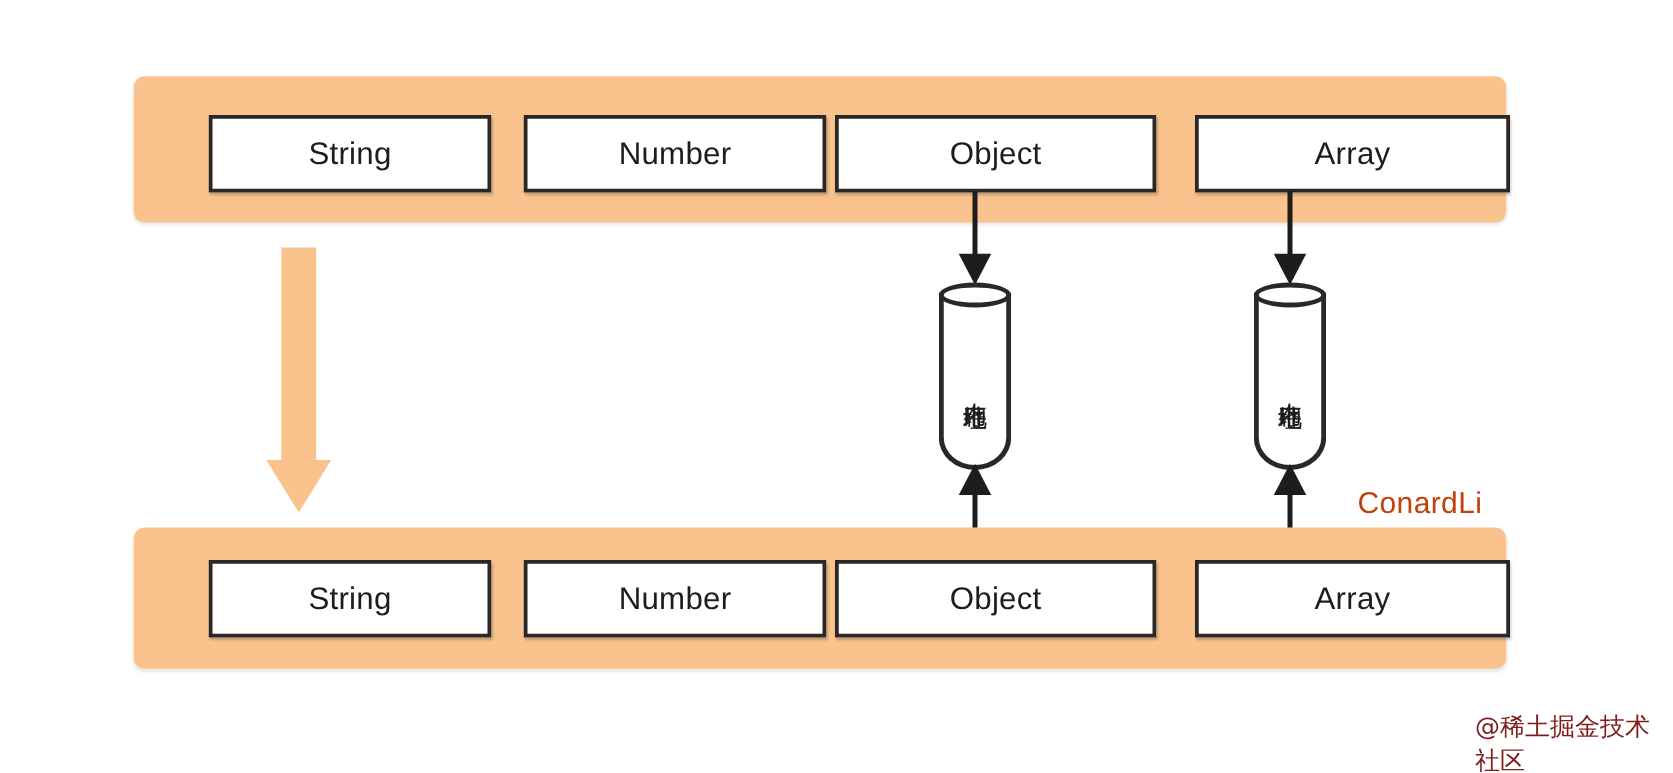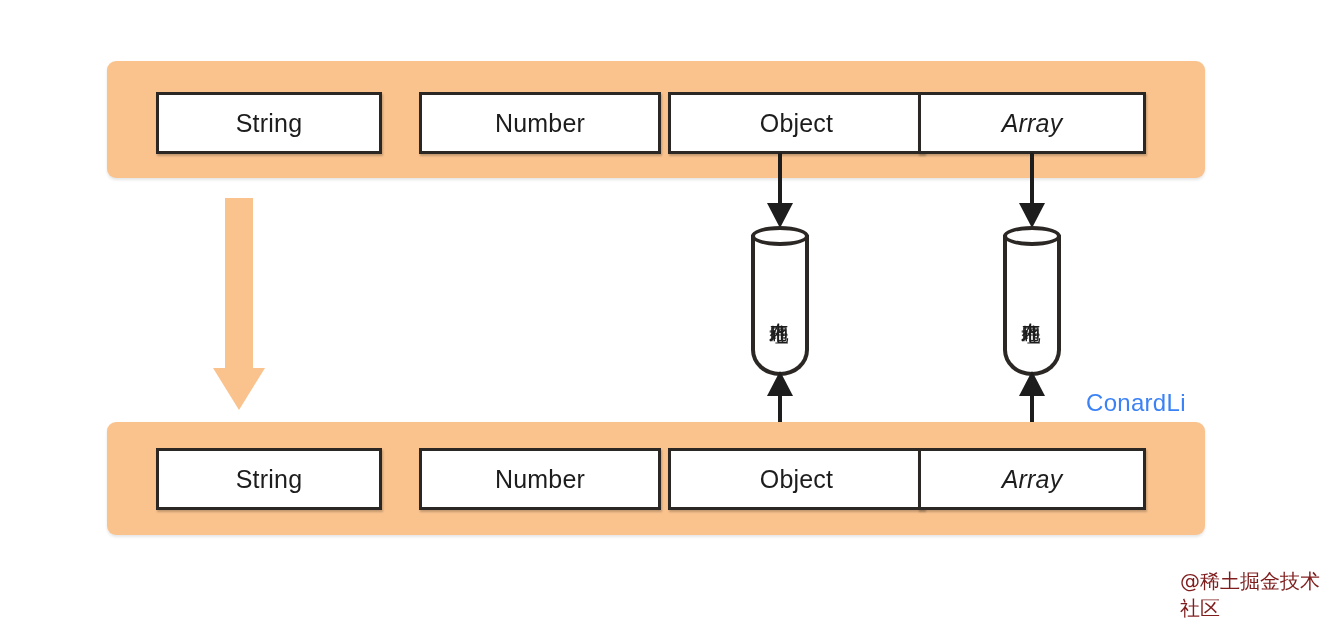--- a/index.html
+++ b/index.html
@@ -36,24 +36,24 @@
     align-items: center;
     justify-content: center;
     font-size: 25px;
     color: #1d1d1d;
     letter-spacing: .2px;
     box-shadow: 1px 2px 2px rgba(0,0,0,0.22);
   }
   .row-top    { top: 92px;  height: 62px; }
   .row-bottom { top: 448px; height: 62px; }
 
-  .col-1 { left: 156px;  width: 226px; }
+  .col-1 { left: 167px;  width: 226px; }
   .col-2 { left: 419px;  width: 242px; }
   .col-3 { left: 668px;  width: 257px; text-align: right; }
-  .col-4 { left: 918px;  width: 228px; font-style: italic; }
+  .col-4 { left: 956px;  width: 252px; }
 
   
   .conn-line {
     position: absolute;
     width: 4px;
     background: #1d1d1d;
   }
   
   .arrow-head {
     position: absolute;
@@ -148,21 +148,21 @@
     color: #151515;
     letter-spacing: 1px;
     font-family: "DejaVu Sans", "Liberation Sans", sans-serif;
   }
 
   
   #author-watermark {
     position: absolute;
     left: 1086px; top: 389px;
     font-size: 24px;
-    color: #3b82f6;
+    color: #c2410c;
     letter-spacing: .3px;
   }
   #site-watermark {
     position: absolute;
     left: 1180px; top: 568px;
     font-size: 20px;
     color: #7f1d1d;
     font-family: "DejaVu Sans", "Liberation Sans", sans-serif;
   }
 </style>

